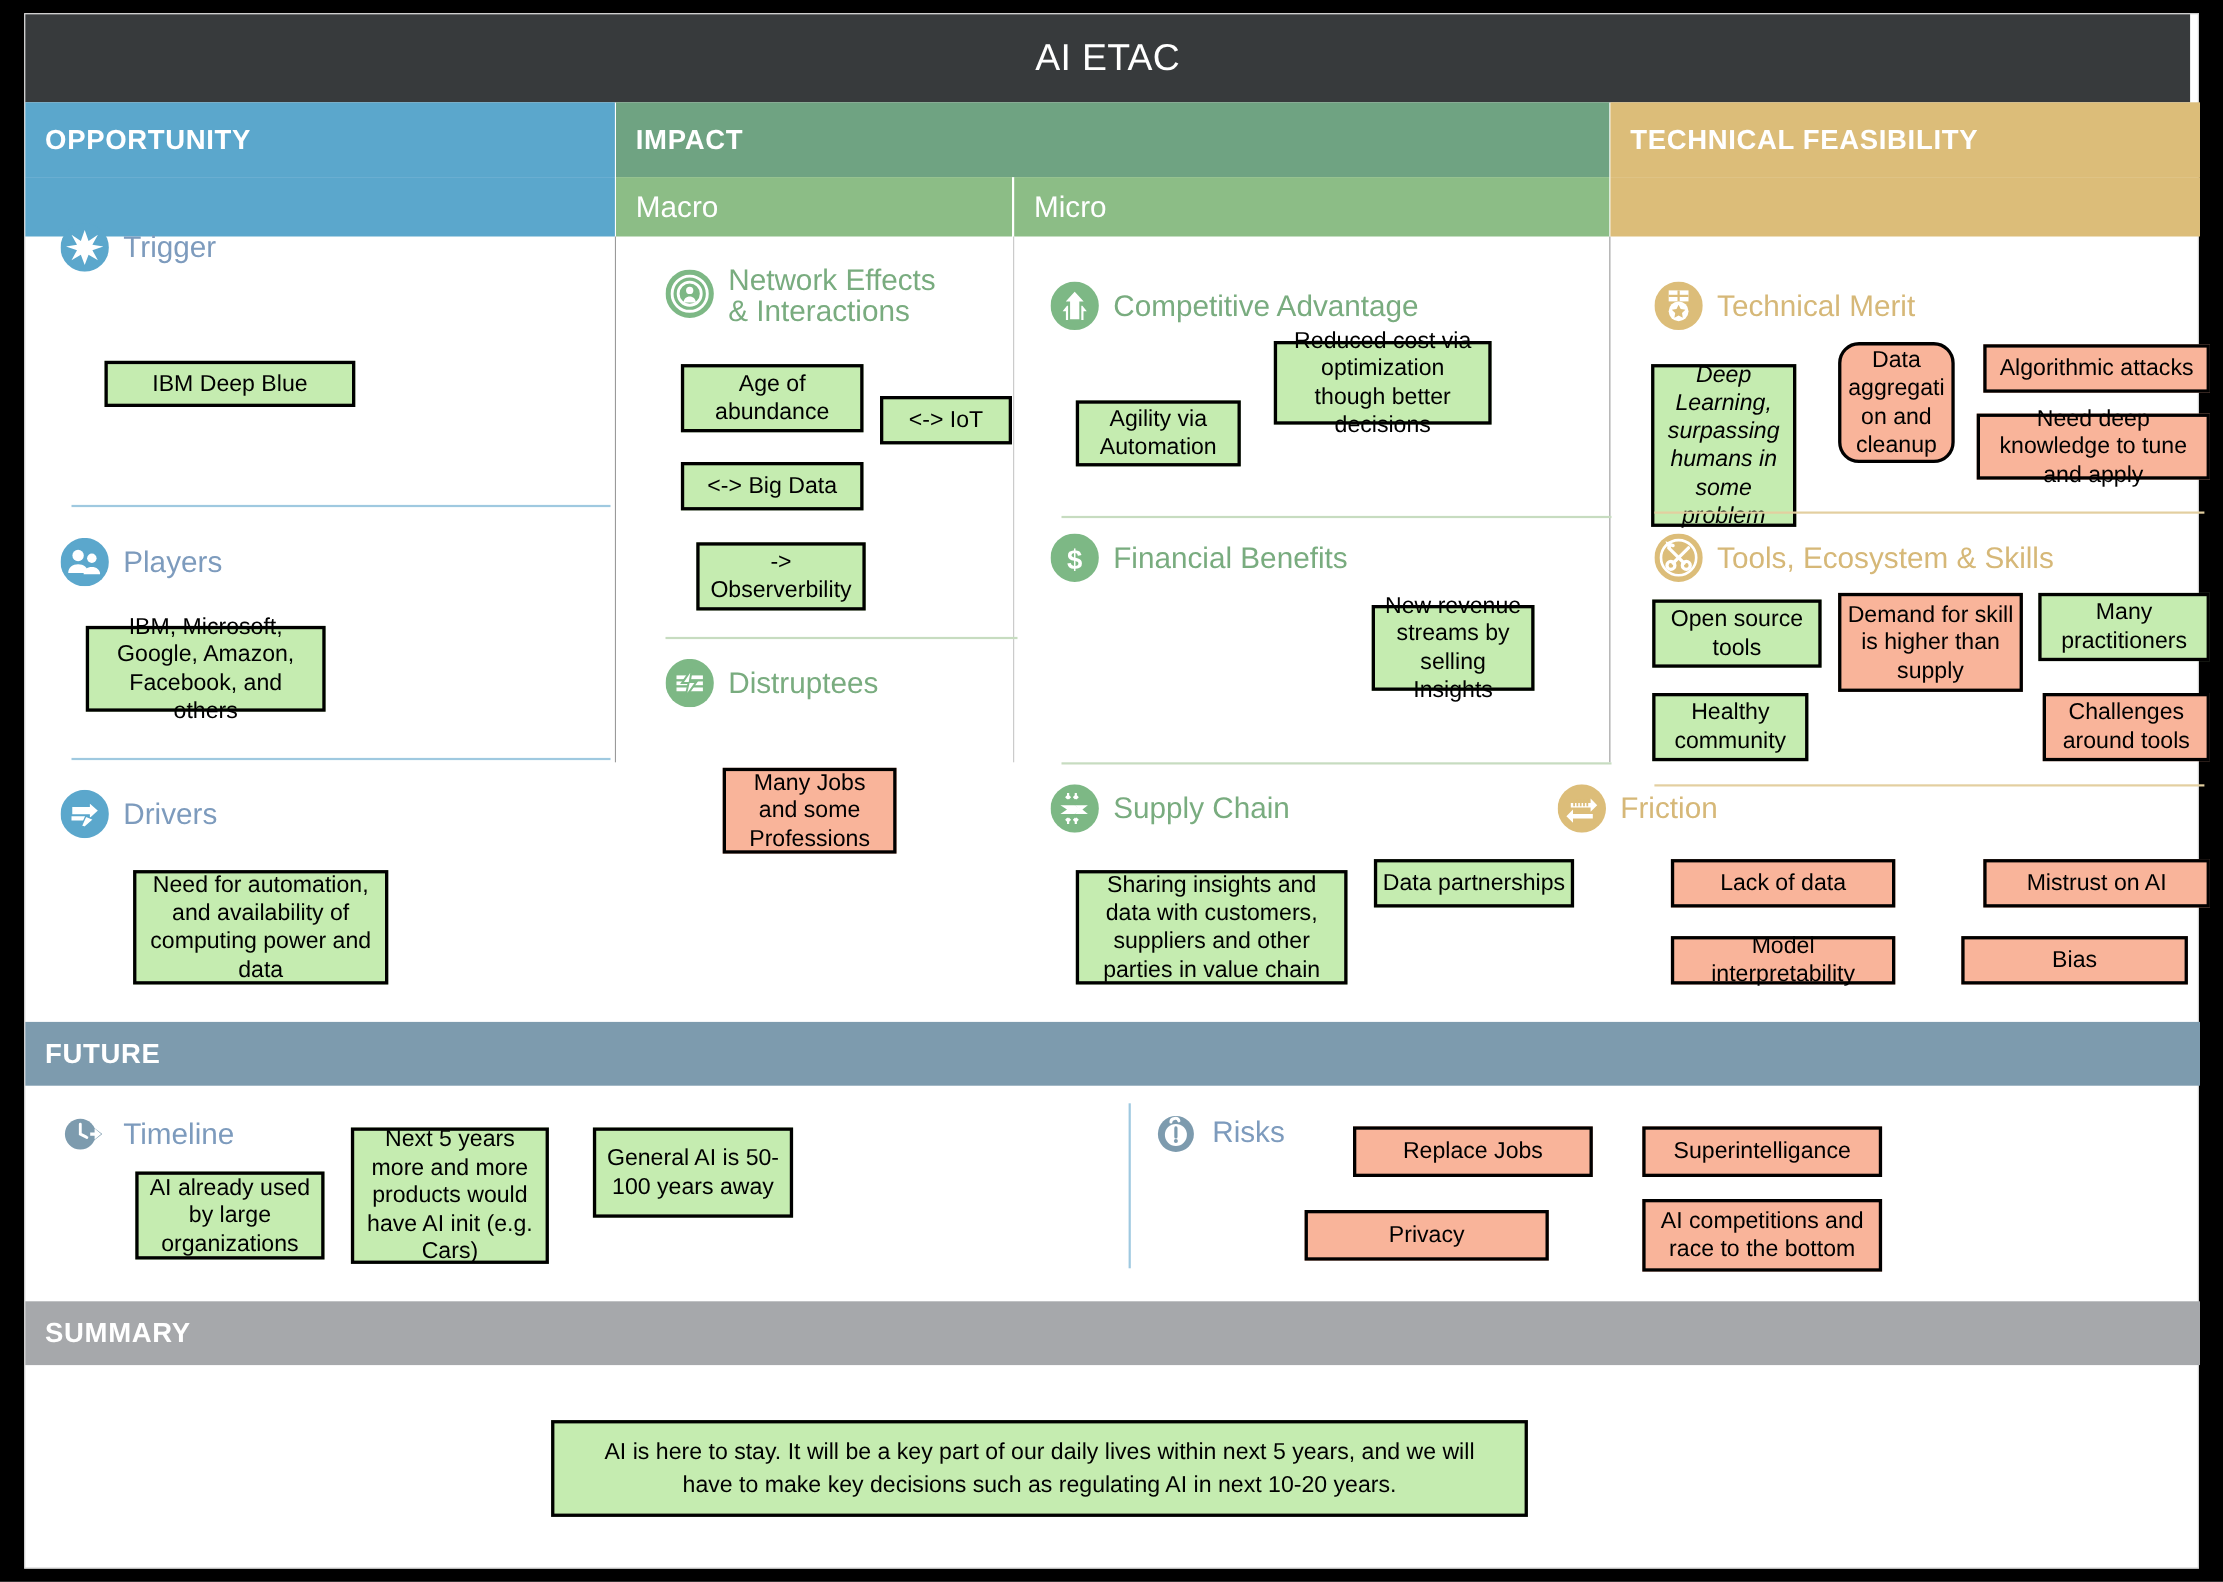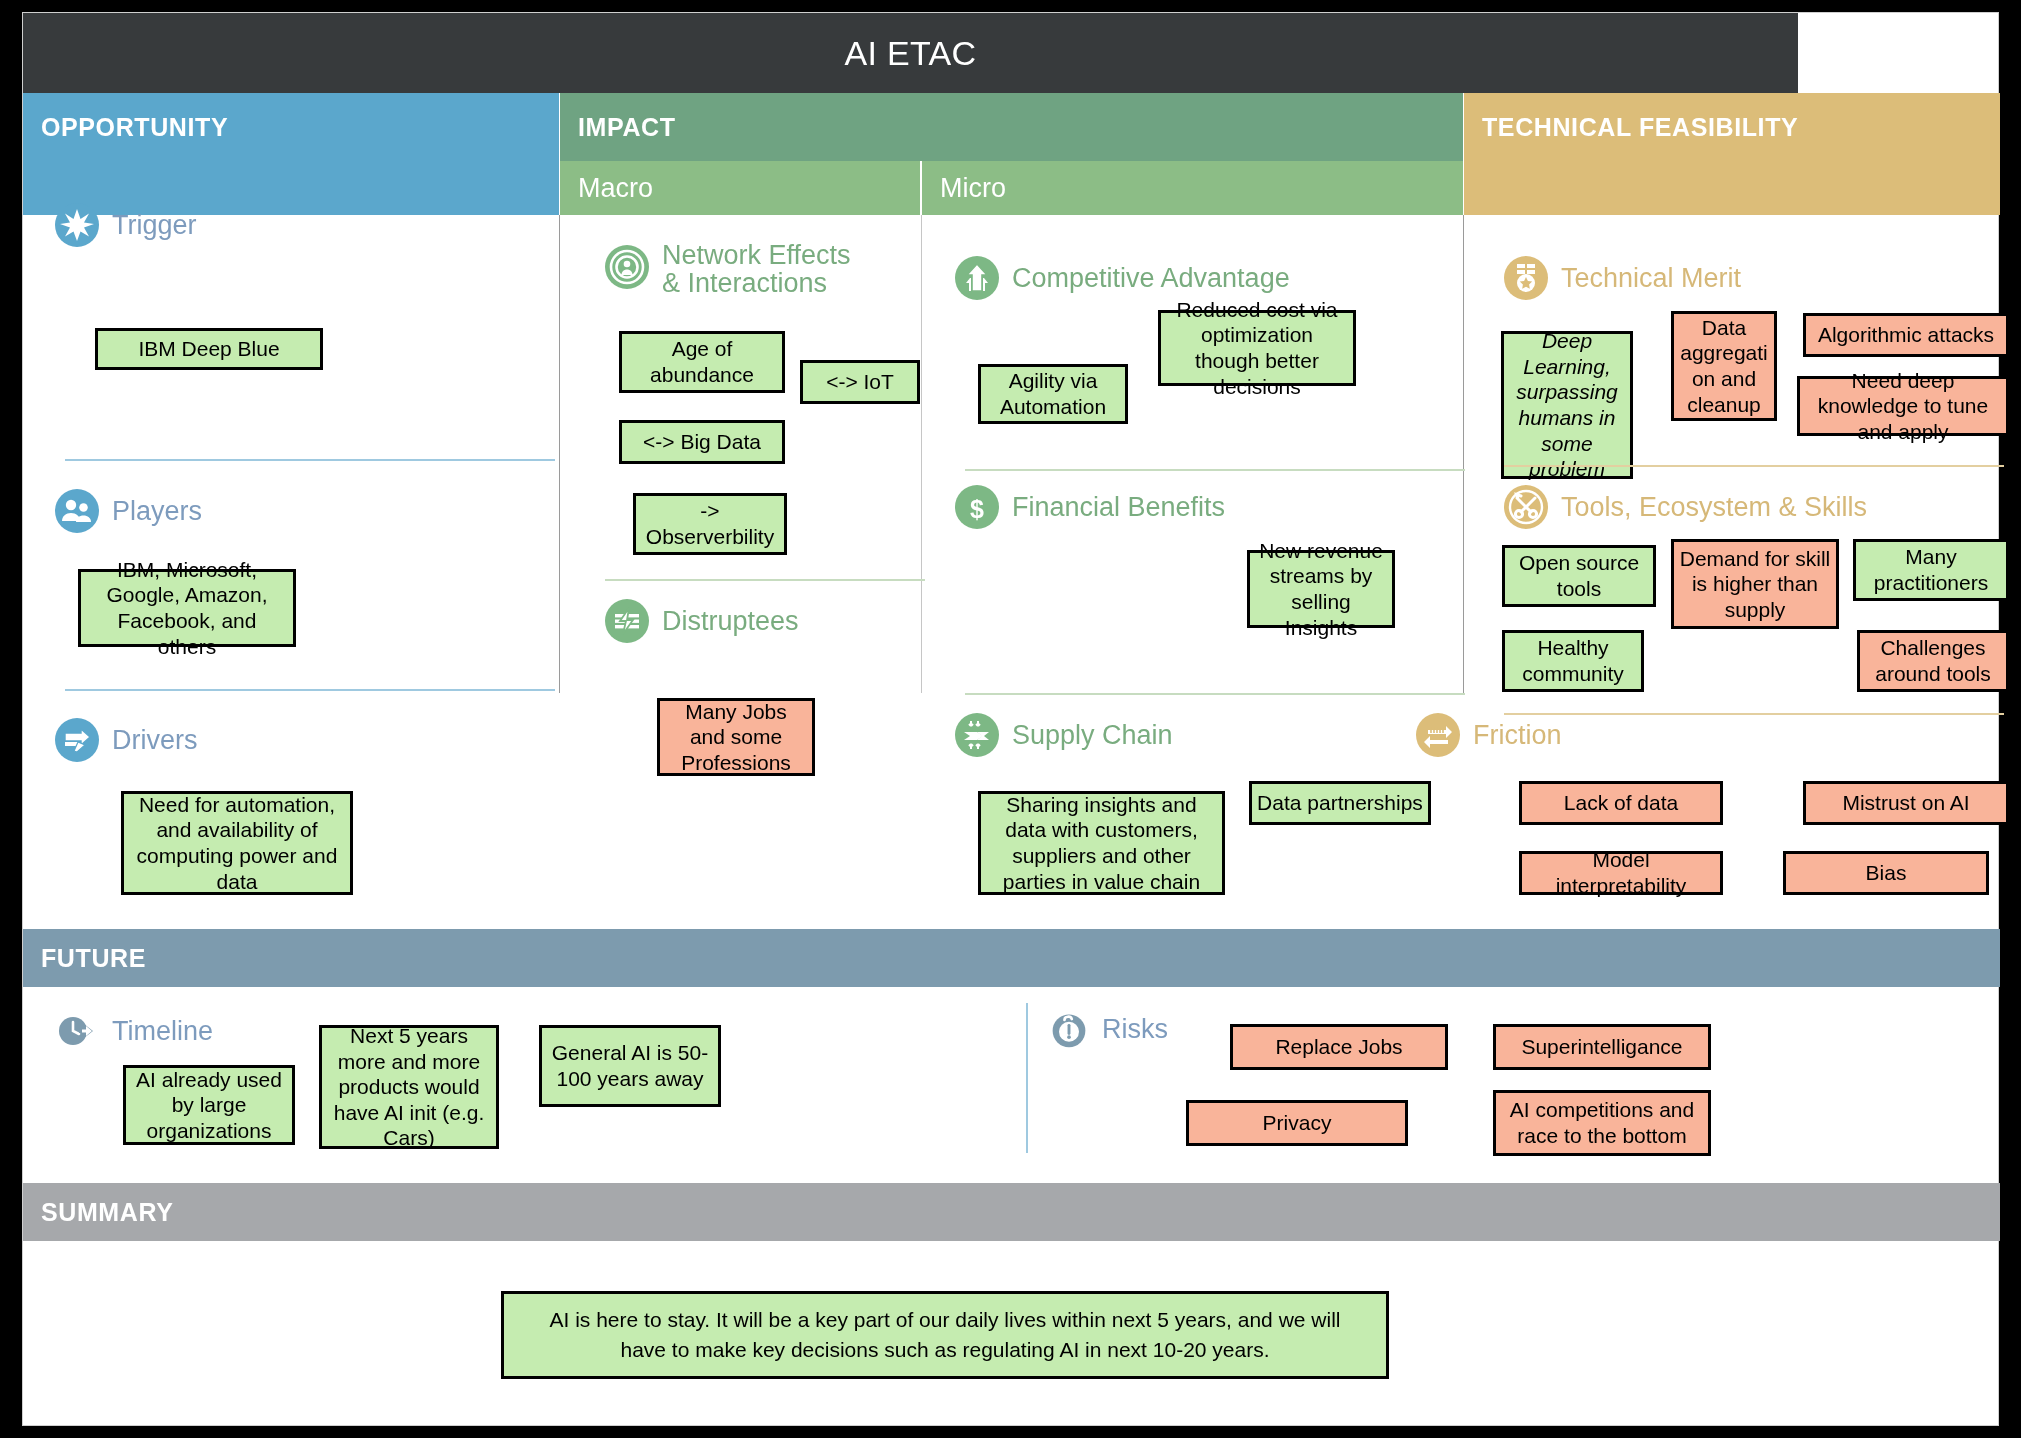--- a/index.html
+++ b/index.html
@@ -12,21 +12,21 @@
   .canvas{
     position:absolute;
     left:22px; top:12px;
     width:1977px; height:1414px;
     background:#ffffff;
     border:1px solid #cfcfcf;
     box-sizing:border-box;
   }
   
   .titlebar{
-    position:absolute; left:0; top:0; width:1775px; height:80px;
+    position:absolute; left:0; top:0; width:1968px; height:80px;
     background:#373a3c;
     color:#ffffff;
     display:flex; align-items:center; justify-content:center;
     font-size:34px; letter-spacing:.3px;
   }
   
   .colhead{
     position:absolute; height:68px;
     display:flex; align-items:center;
     color:#ffffff; font-weight:bold; font-size:25px; letter-spacing:.6px;
@@ -229,21 +229,21 @@
       <rect x="13" y="8" width="18" height="10" fill="#fff"></rect>
       <rect x="21" y="8" width="2" height="10" fill="#dcbd79"></rect>
       <rect x="13" y="12" width="18" height="2" fill="#dcbd79"></rect>
       <circle cx="22" cy="27" r="9" fill="#fff"></circle>
       <path d="M22 21l1.9 3.9 4.3.6-3.1 3 .7 4.3-3.8-2-3.8 2 .7-4.3-3.1-3 4.3-.6z" fill="#dcbd79"></path>
         </svg>
     </span>
     <span class="lbl" style="color:#d6b878;">Technical Merit</span>
   </div>
   <div class="box green" style="left:1478px;top:318px;width:132px;height:148px;font-style:italic;">Deep Learning, surpassing humans in some problem</div>
-  <div class="box red" style="left:1648px;top:298px;width:106px;height:110px;">Data aggregati on and cleanup</div>
+  <div class="box red" style="left:1648px;top:298px;width:106px;height:110px;border-radius:19px;">Data aggregati on and cleanup</div>
   <div class="box red" style="left:1780px;top:300px;width:206px;height:44px;">Algorithmic attacks</div>
   <div class="box red" style="left:1774px;top:363px;width:212px;height:60px;">Need deep knowledge to tune and apply</div>
 
   <div class="hdiv" style="left:1481px;top:452px;width:500px;background:#e3cfa0;"></div>
 
   <div class="sect-title" style="left:1481px;top:472px;">
     <span class="icon">
       <svg viewBox="0 0 44 44">
           <circle cx="22" cy="22" r="22" fill="#dcbd79"></circle>
       <circle cx="22" cy="22" r="16" fill="none" stroke="#fff" stroke-width="2.4"></circle>

